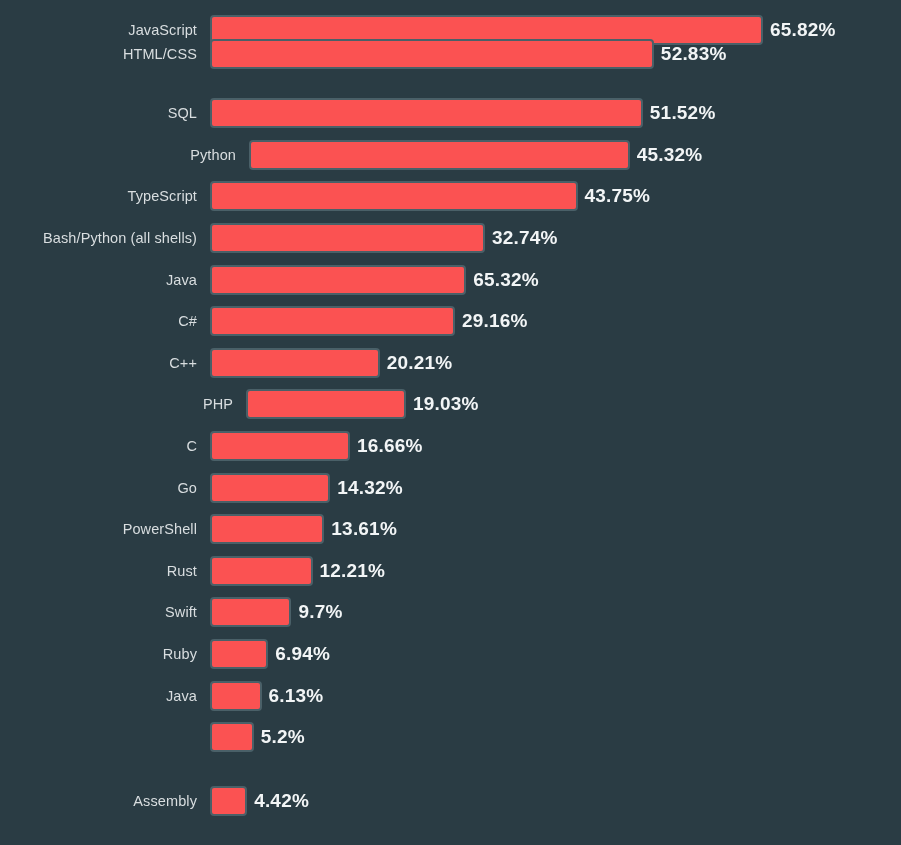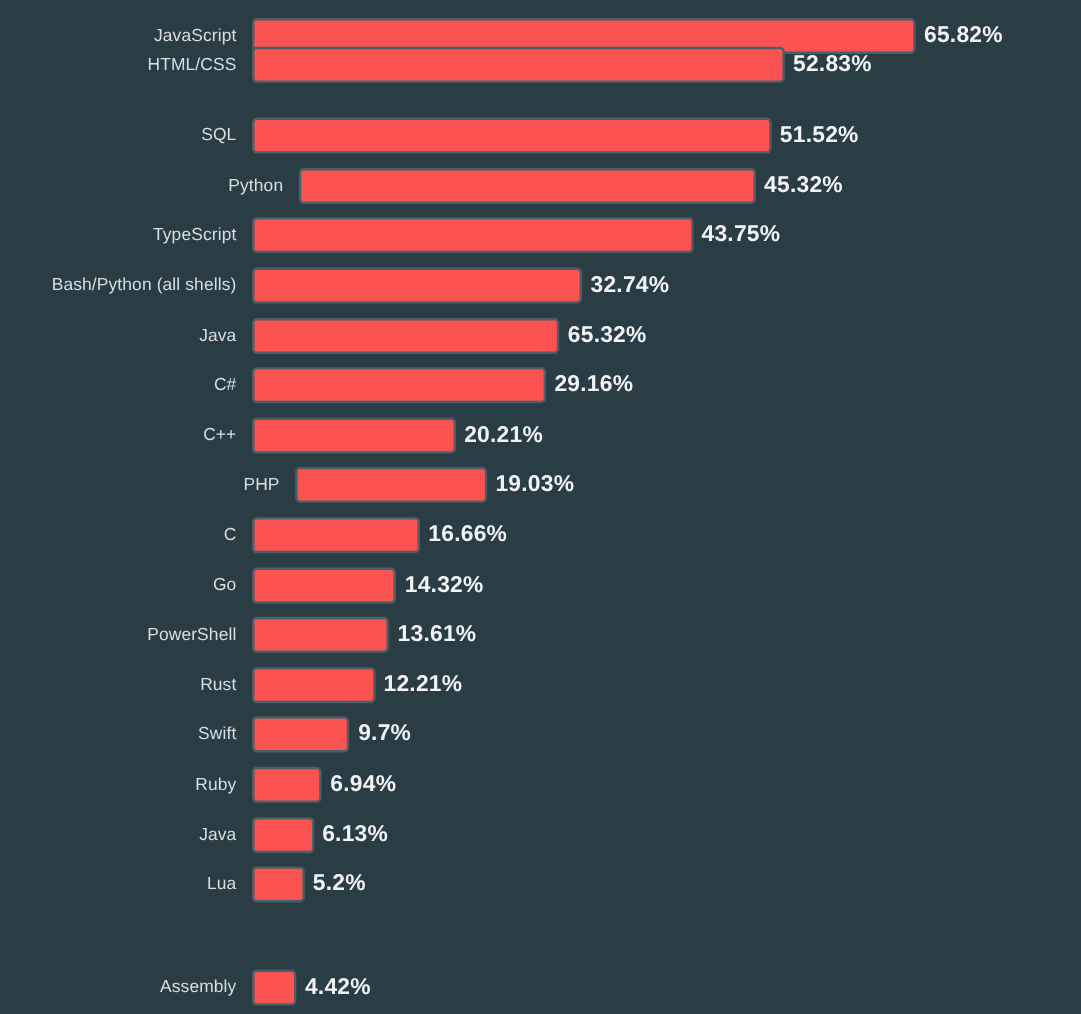--- a/index.html
+++ b/index.html
@@ -202,27 +202,26 @@
         </div>
       </div>
       <div class="bar-row" style="top: 680.6px;">
         <div class="cat-label">Java</div>
         <div class="bar-wrap">
           <div class="bar" style="width: 51.5024px;"></div>
           <div class="val-label">6.13%</div>
         </div>
       </div>
       <div class="bar-row" style="top: 722.2px;">
-        <div class="cat-label">Lua</div>
         <div class="bar-wrap">
           <div class="bar" style="width: 43.6888px;"></div>
           <div class="val-label">5.2%</div>
         </div>
       </div>
-      <div class="bar-row" style="top: 808px; padding-left: 43px;">
+      <div class="bar-row" style="top: 786px; padding-left: 43px;">
         <div class="cat-label">Assembly</div>
         <div class="bar-wrap">
           <div class="bar" style="width: 37.1355px;"></div>
           <div class="val-label">4.42%</div>
         </div>
       </div>
     </div>
 </div>
 
 </body></html>

